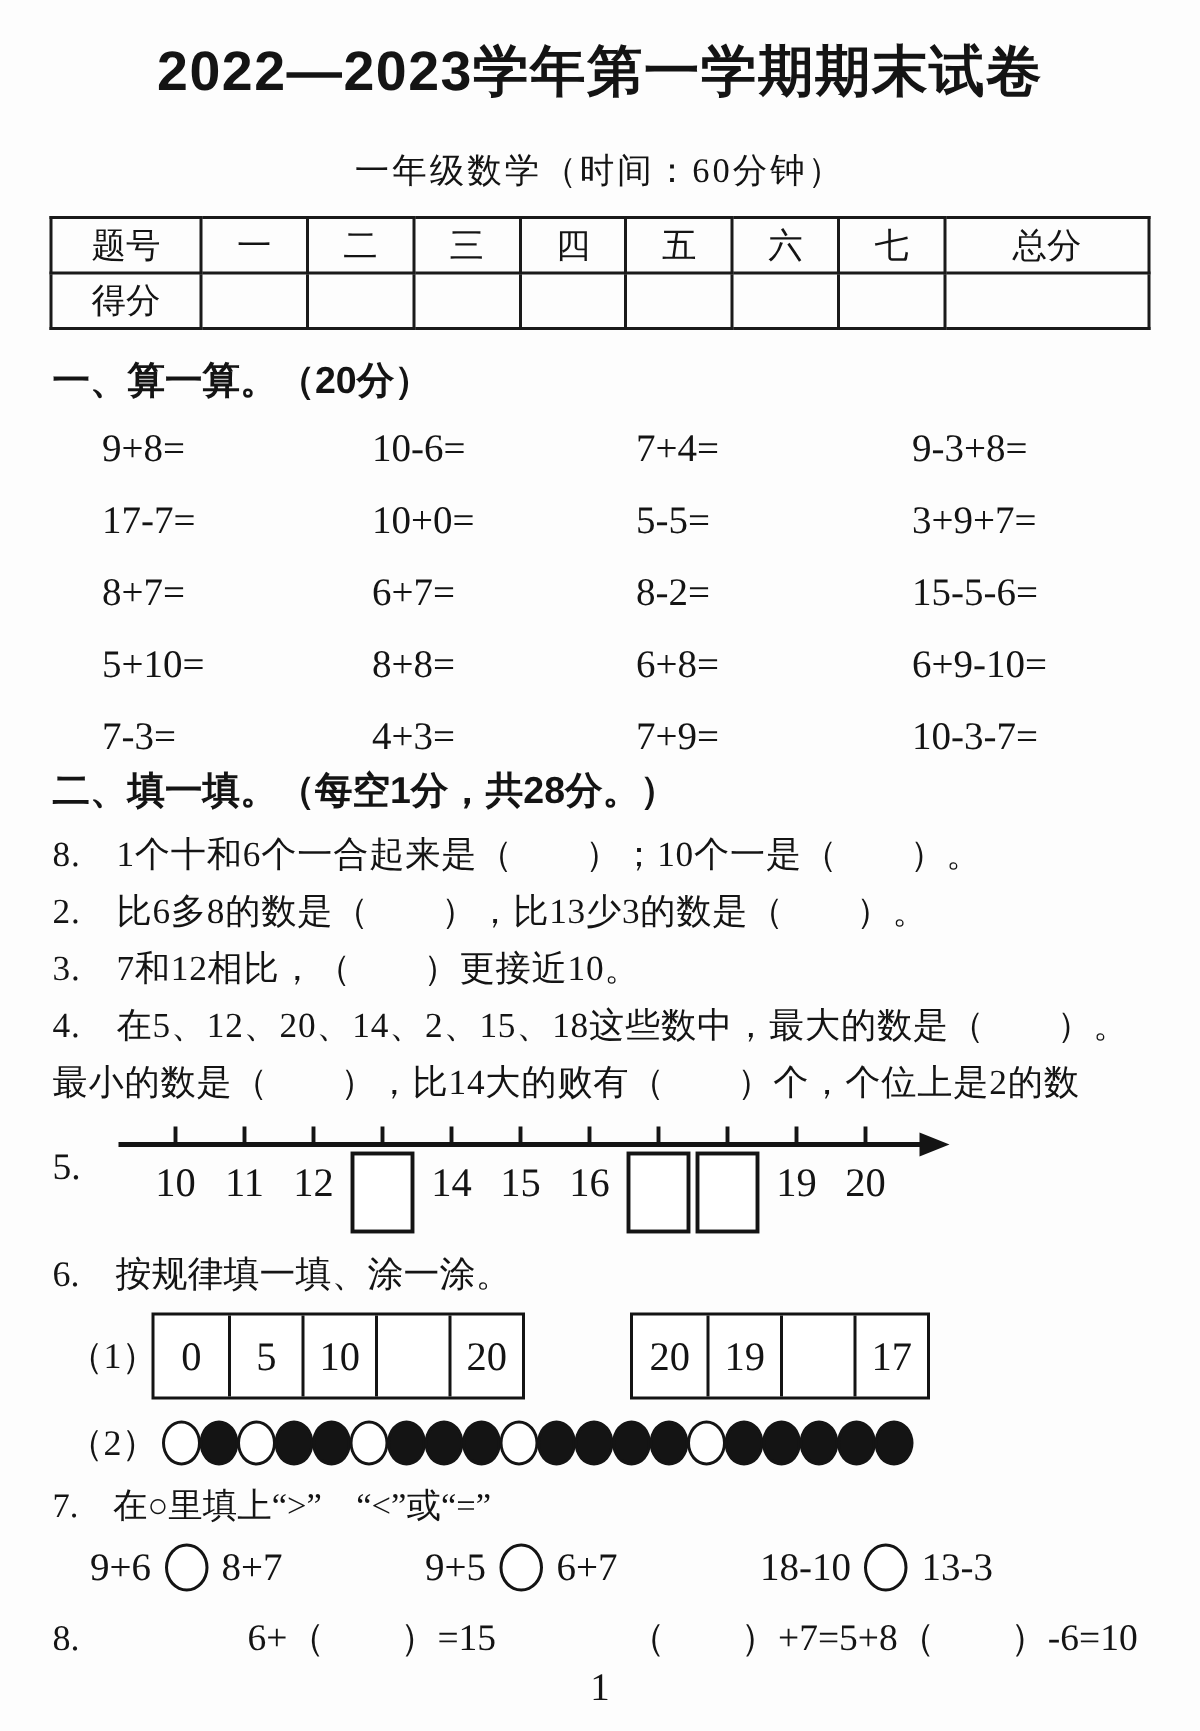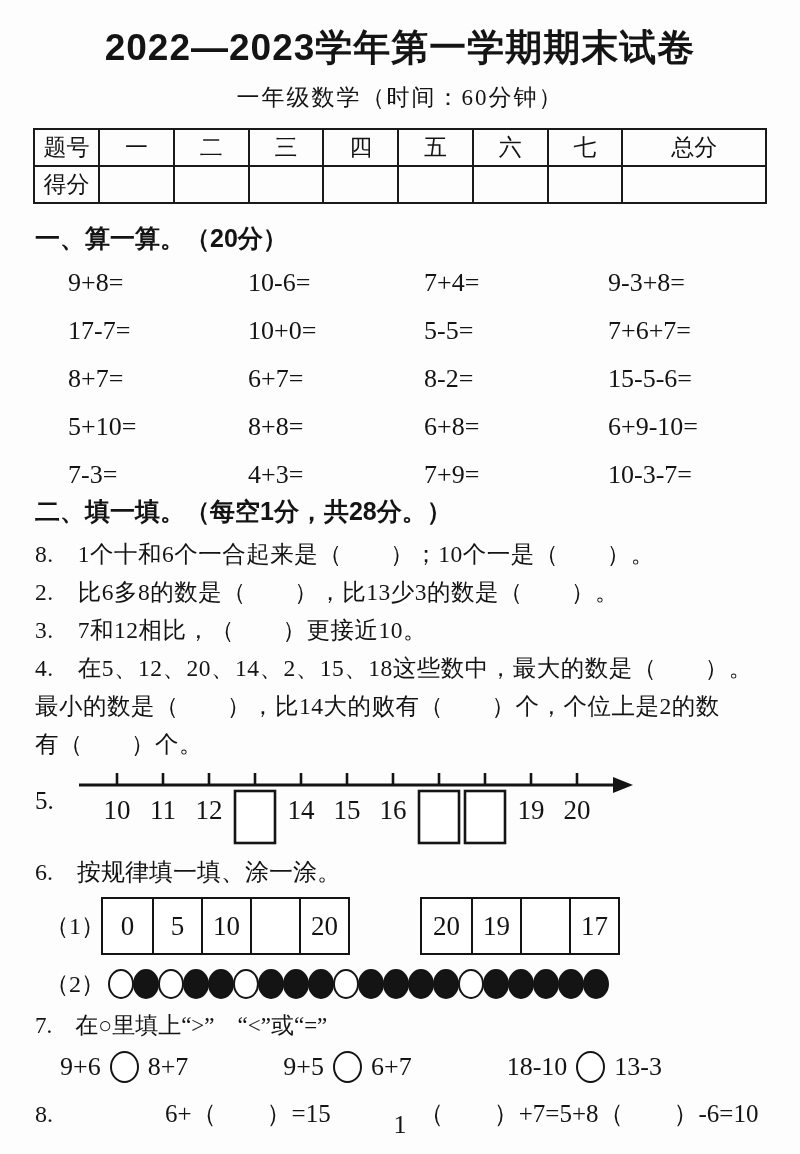--- a/index.html
+++ b/index.html
@@ -8,32 +8,32 @@
     width: 800px; height: 1154px; margin: 0 auto;
     background: #fdfdfd; color: #141414; position: relative; overflow: hidden;
     font-family: "Liberation Serif", serif;
   }
   .title {
     padding-top: 24px; text-align: center;
     font-family: "Liberation Sans", sans-serif;
     font-size: 37px; font-weight: 900; letter-spacing: 1px; line-height: 48px;
   }
   .subtitle {
-    margin-top: 10px; text-align: center;
+    margin-top: 26px; text-align: center;
     font-size: 23px; letter-spacing: 2px; line-height: 32px;
     font-family: "Liberation Serif", serif;
   }
   table.score-table {
     width: 734px; margin: 14px auto 0; border-collapse: collapse;
     font-size: 23px; font-family: "Liberation Sans", sans-serif;
   }
   table.score-table td {
     border: 2px solid #1a1a1a; height: 37px; text-align: center; vertical-align: middle;
   }
-  table.score-table td.row-label { width: 65px; }
+  table.score-table td.row-label { width: 100px; }
   .sec-heading {
     margin: 18px 0 0 35px;
     font-family: "Liberation Sans", sans-serif;
     font-size: 25px; font-weight: 800; line-height: 32px;
   }
   .calc-grid {
     margin: 12px 0 0 68px; width: 700px;
     display: grid; grid-template-columns: 180px 176px 184px 1fr;
     row-gap: 15px; font-size: 26px; line-height: 33px;
   }
@@ -116,21 +116,21 @@
   <div class="sec-heading">一、算一算。（20分）</div>
 
   <div class="calc-grid">
       <span class="calc-item">9+8=</span>
       <span class="calc-item">10-6=</span>
       <span class="calc-item">7+4=</span>
       <span class="calc-item">9-3+8=</span>
       <span class="calc-item">17-7=</span>
       <span class="calc-item">10+0=</span>
       <span class="calc-item">5-5=</span>
-      <span class="calc-item">7+6+7=</span>
+      <span class="calc-item">3+9+7=</span>
       <span class="calc-item">8+7=</span>
       <span class="calc-item">6+7=</span>
       <span class="calc-item">8-2=</span>
       <span class="calc-item">15-5-6=</span>
       <span class="calc-item">5+10=</span>
       <span class="calc-item">8+8=</span>
       <span class="calc-item">6+8=</span>
       <span class="calc-item">6+9-10=</span>
       <span class="calc-item">7-3=</span>
       <span class="calc-item">4+3=</span>
@@ -139,21 +139,20 @@
     </div>
 
   <div class="sec-heading" style="margin-top:4px;">二、填一填。（每空1分，共28分。）</div>
 
   <div class="fill-items">
       <div class="fill-line">8.　1个十和6个一合起来是（　　）；10个一是（　　）。</div>
       <div class="fill-line">2.　比6多8的数是（　　），比13少3的数是（　　）。</div>
       <div class="fill-line">3.　7和12相比，（　　）更接近10。</div>
       <div class="fill-line">4.　在5、12、20、14、2、15、18这些数中，最大的数是（　　）。</div>
       <div class="fill-line">最小的数是（　　），比14大的败有（　　）个，个位上是2的数</div>
-      <div class="fill-line">有（　　）个。</div>
     </div>
 
   <div class="numline-row">
     <span class="numline-label">5.</span>
     <svg width="560" height="80" viewBox="0 0 560 80">
       <line x1="2" y1="18" x2="540" y2="18" stroke="#141414" stroke-width="3.2"></line>
       <polygon points="536,10 556,18 536,26" fill="#141414"></polygon>
       <g stroke="#141414" stroke-width="2.6">
         <line x1="40" y1="6" x2="40" y2="18"></line>
         <line x1="86" y1="6" x2="86" y2="18"></line>

